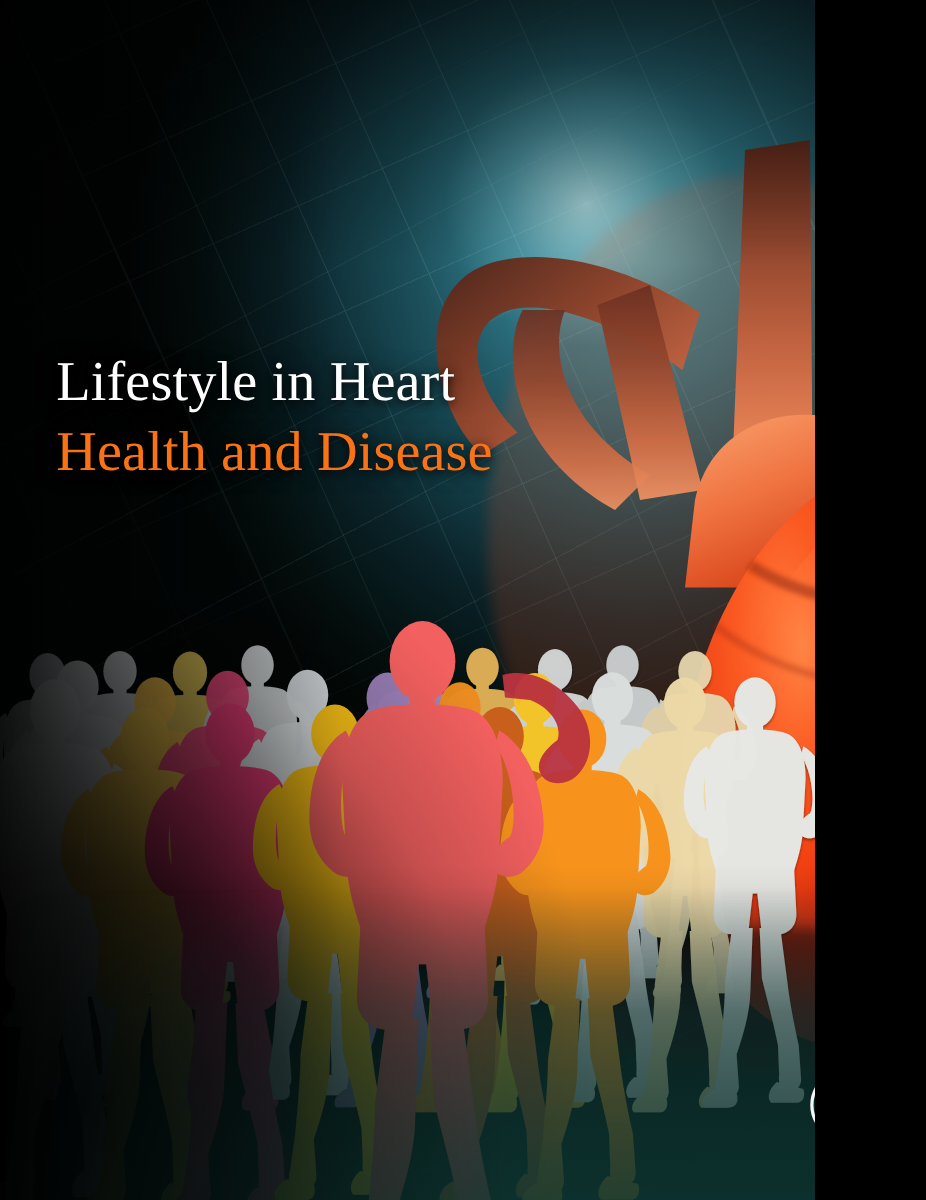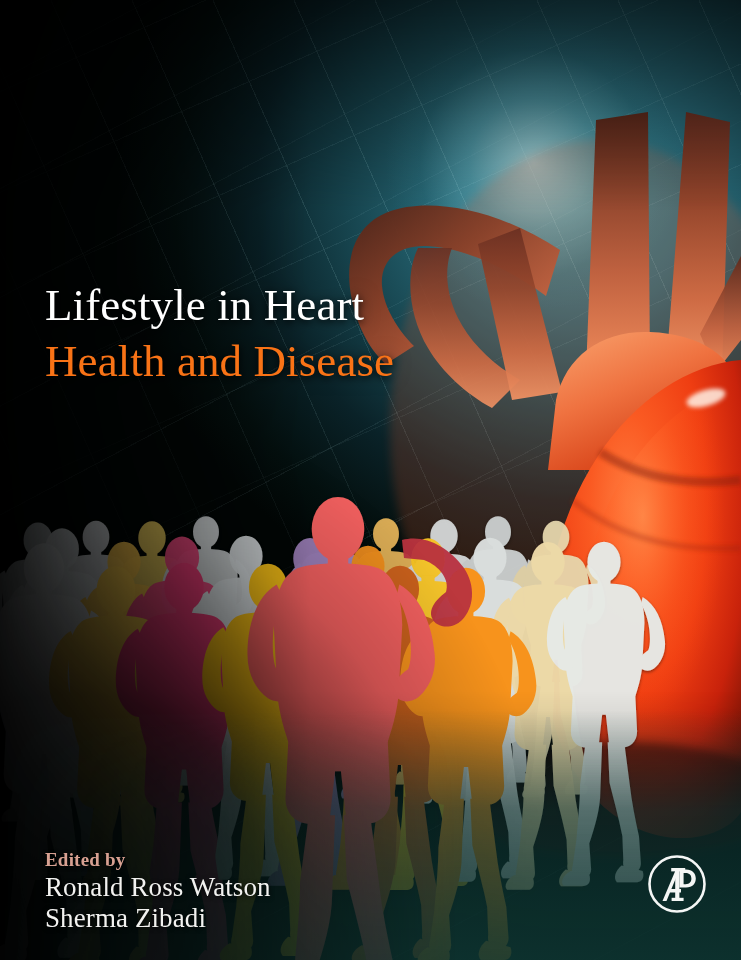--- a/index.html
+++ b/index.html
@@ -1,20 +1,20 @@
 <!DOCTYPE html>
 <html><head>
 <meta charset="utf-8">
 <style>
   html,body{margin:0;padding:0;background:#000;}
   body{font-family:"Liberation Serif", serif;}
 
   .cover{
     position:relative;
-    width:741px;height:960px;
+    width:652px;height:960px;
     overflow:hidden;
     background:#050807;
     isolation:isolate;
   }
 
   
   .bg-base{
     position:absolute;inset:0;
     background:
       radial-gradient(ellipse 62% 46% at 78% 20%, #3f8e9b 0%, #2b6e7d 26%, #17454f 50%, #0a2228 70%, #04100f 88%, #020706 100%),
@@ -307,25 +307,20 @@
   </div>
 
   <div class="bg-vignette"></div>
   <div class="bg-floor"></div>
 
   <div class="title-block">
     <span class="title-line1">Lifestyle in Heart</span>
     <span class="title-line2">Health and Disease</span>
   </div>
 
-  <div class="credit-block">
-    <span class="edited-by">Edited by</span>
-    <span class="editor-name">Ronald Ross Watson</span>
-    <span class="editor-name">Sherma Zibadi</span>
-  </div>
 
   <div class="ap-logo">
     <svg viewBox="0 0 64 64" xmlns="http://www.w3.org/2000/svg">
       <circle cx="32" cy="32" r="27.5" fill="none" stroke="#F4F6F5" stroke-width="2.6"></circle>
 
       <path d="M 31.5 16 L 17.5 49 L 21.5 49 L 25 40.5 L 36 40.5 L 36 37 L 26.4 37 L 32.6 22 Z" fill="#F4F6F5"></path>
 
       <rect x="30.2" y="16" width="4.2" height="33" fill="#F4F6F5"></rect>
       <rect x="26.2" y="16" width="14" height="3.4" fill="#F4F6F5"></rect>
       <rect x="26.6" y="45.8" width="12" height="3.2" fill="#F4F6F5"></rect>

